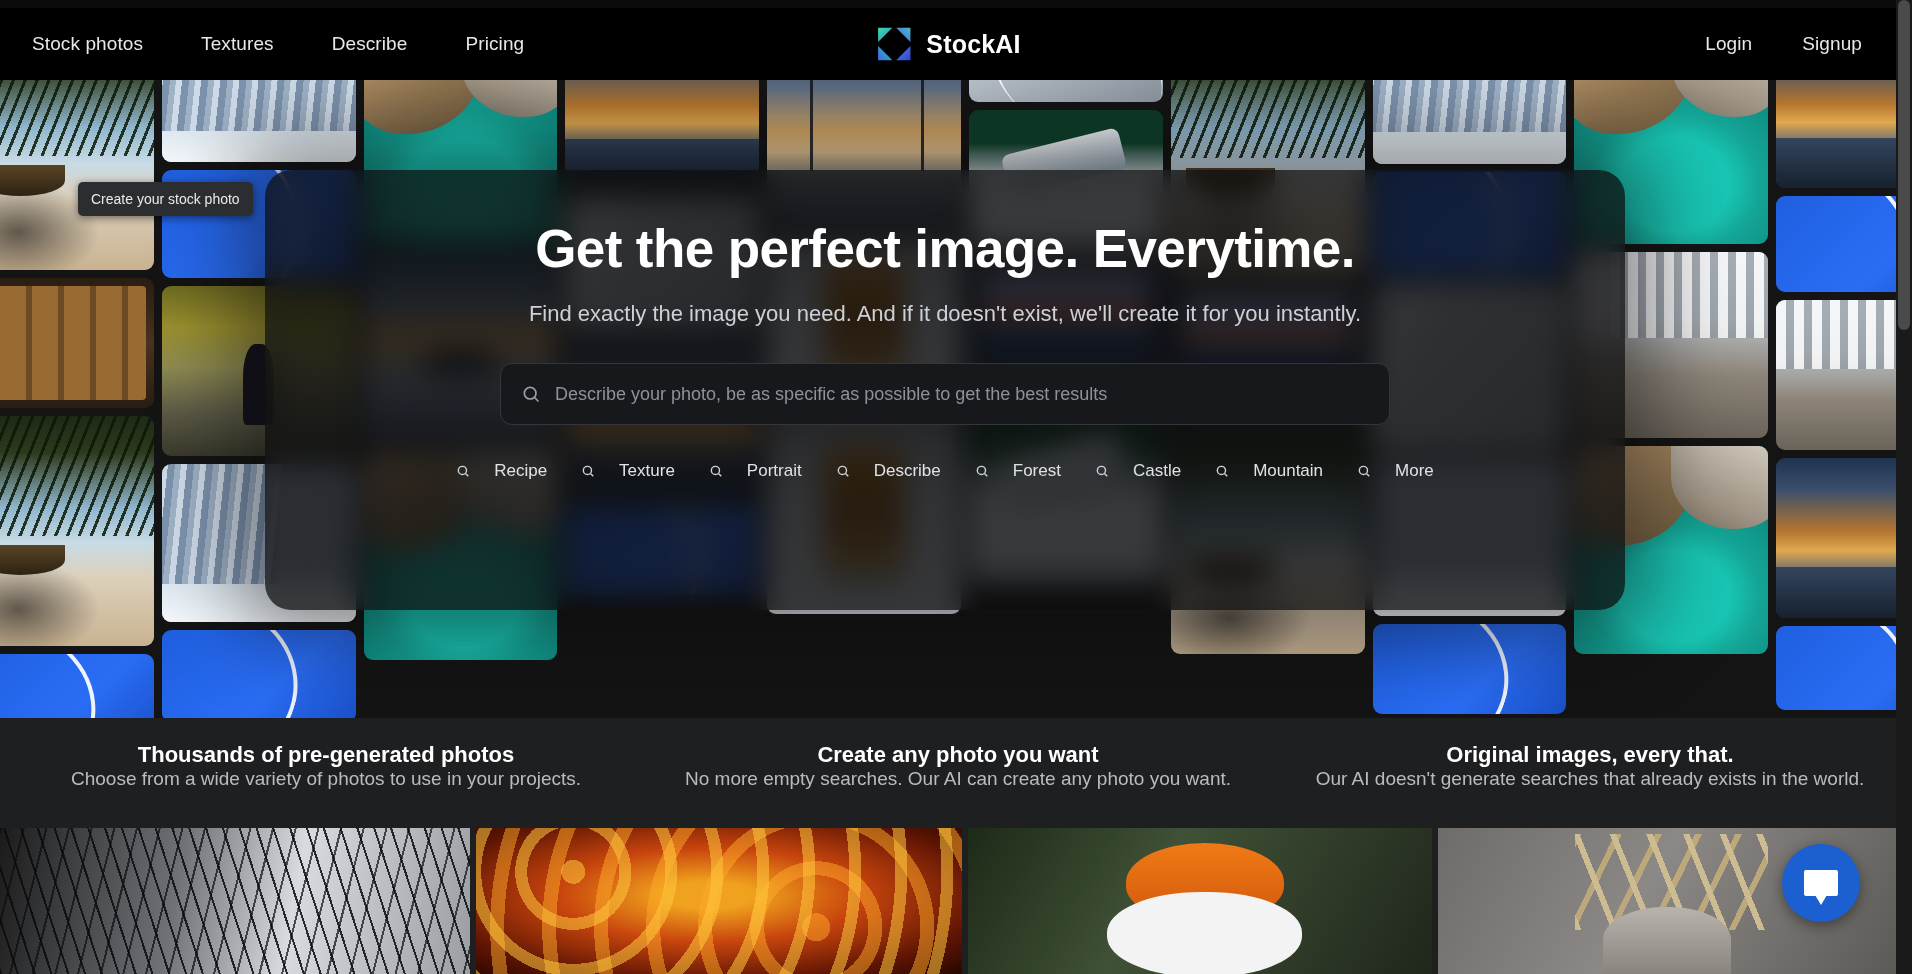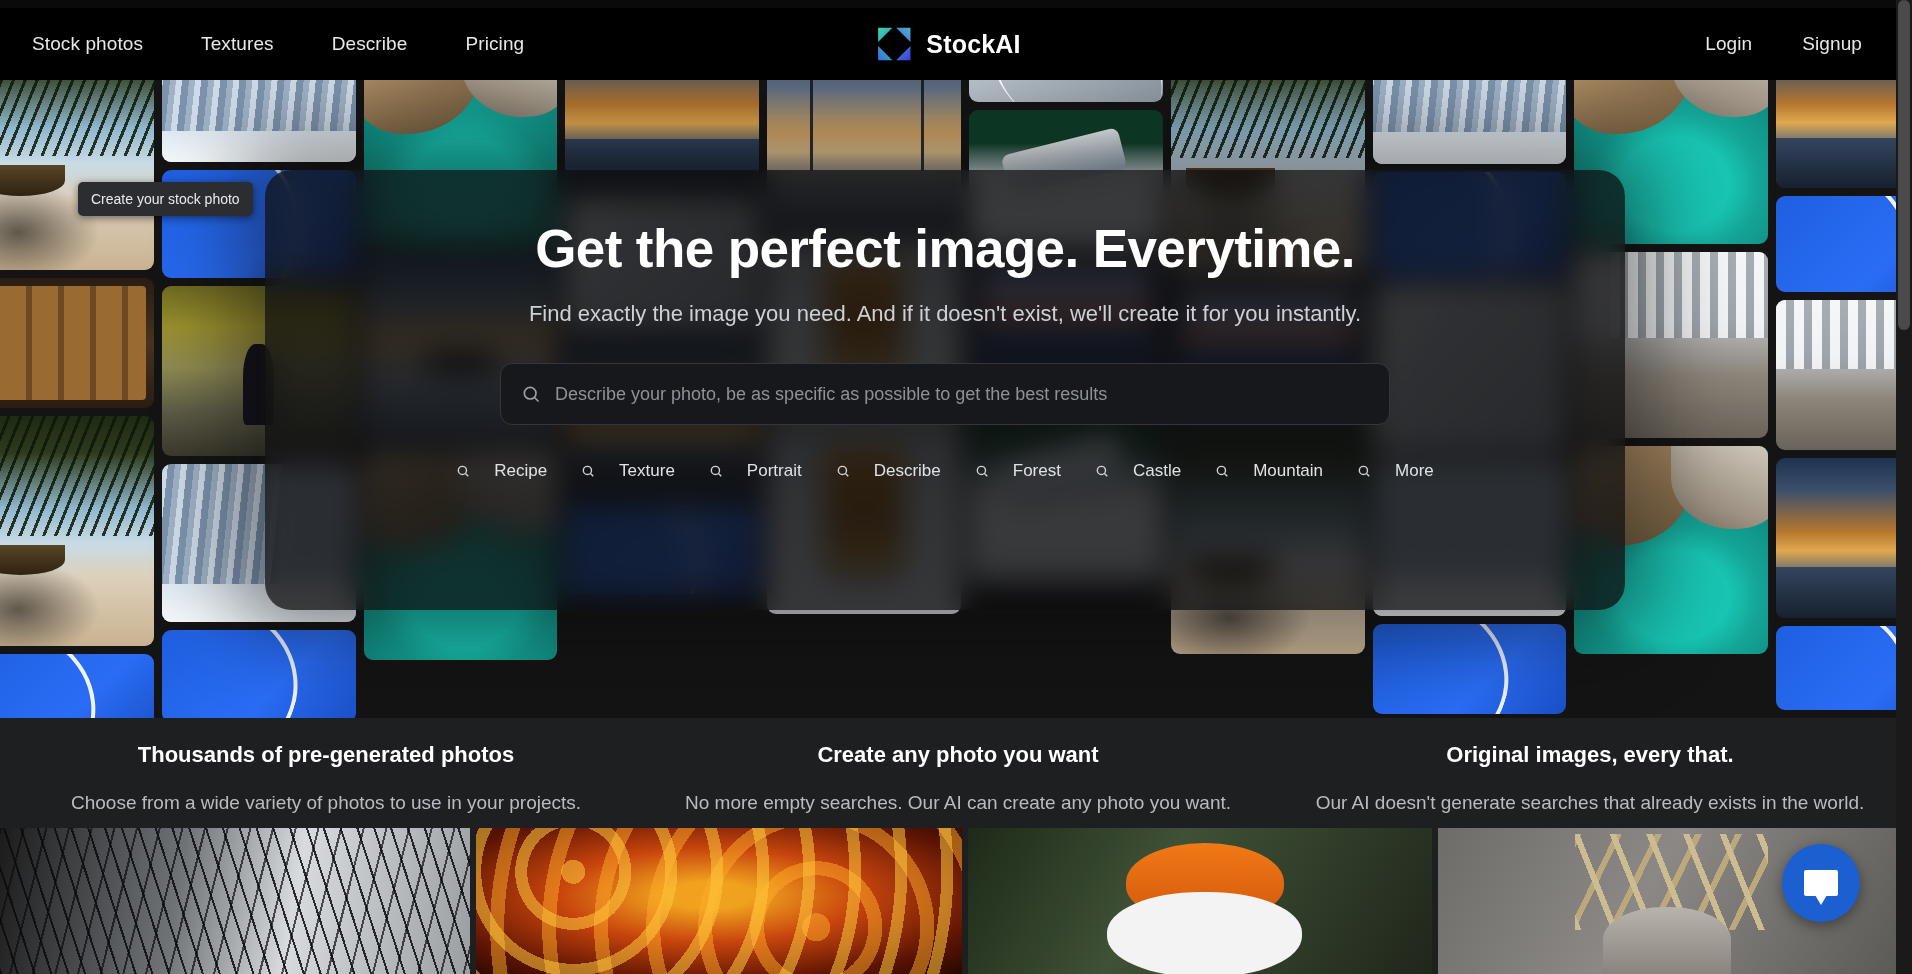--- a/index.html
+++ b/index.html
@@ -228,21 +228,21 @@
     white-space:nowrap; box-shadow:0 2px 8px rgba(0,0,0,.5);
   }
 
   
   .features{
     position:absolute; left:0; top:718px; width:1896px; height:110px;
     background:#1e1f21; display:flex; z-index:40;
   }
   .feature{ flex:1; text-align:center; padding-top:24px;padding-left:20px; }
   .feature h3{ font-size:22px; font-weight:bold; color:#ffffff; }
-  .feature p{ margin-top:24px; font-size:19px; color:#b8bcc2; }
+  .feature p{ margin-top:0; font-size:19px; color:#b8bcc2; }
 
   
   .bottom-strip{
     position:absolute; left:0; top:828px; width:1896px; height:146px;
     display:flex; gap:6px; z-index:40; background:#1e1f21; overflow:hidden;
   }
   .bs{ position:relative; overflow:hidden; }
   .bs1{ width:470px; background:linear-gradient(100deg,#1b1b1b 0%,#6f7378 38%,#d7dade 62%,#9a9ea3 100%); }
   .bs1::before{
     content:""; position:absolute; inset:0;

